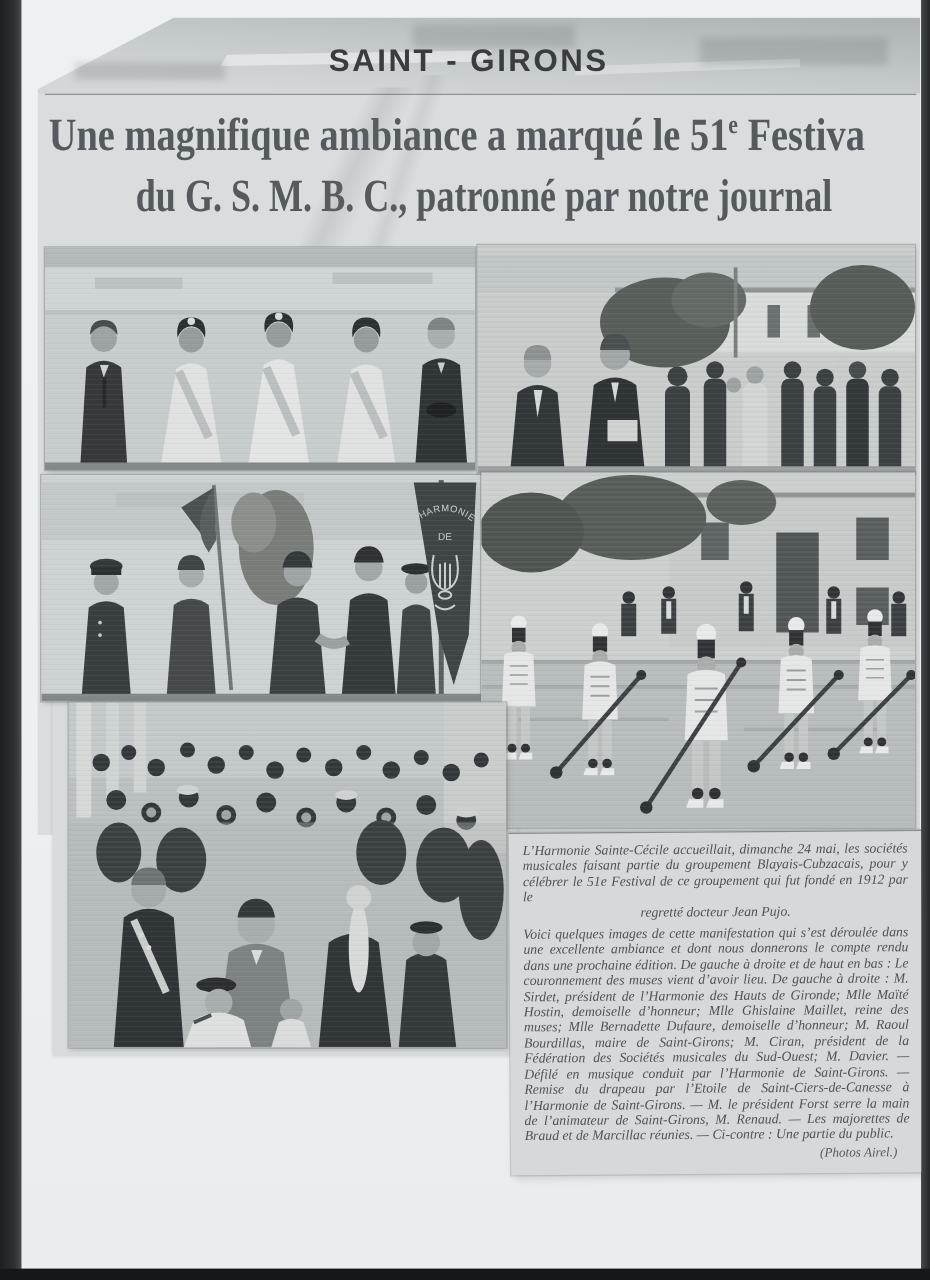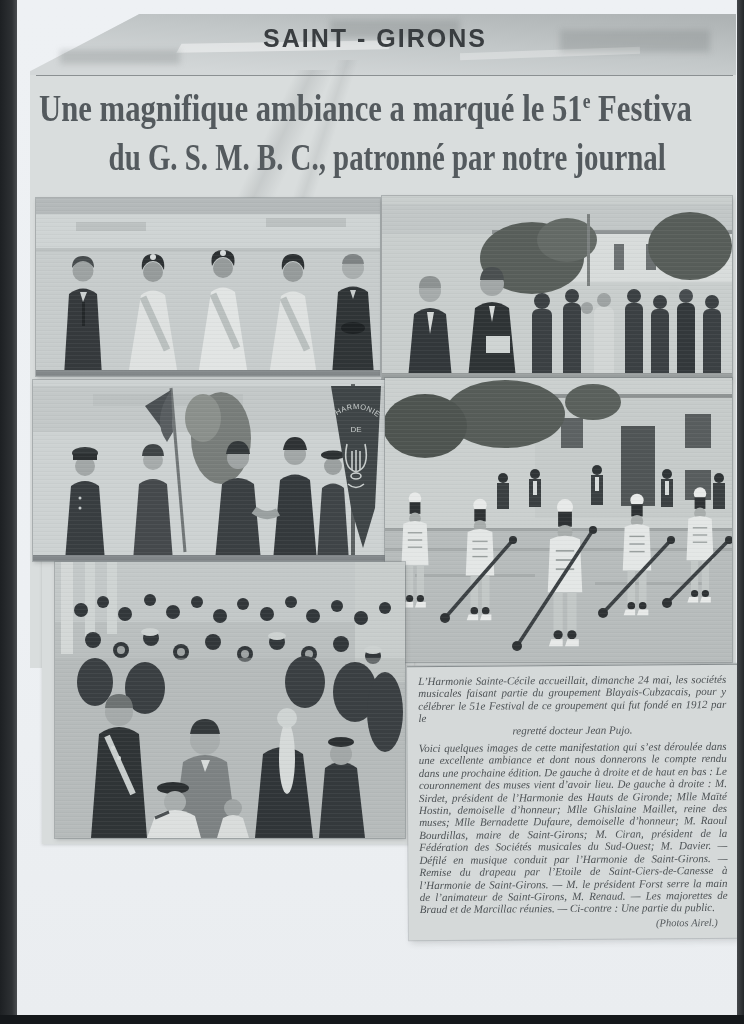--- a/index.html
+++ b/index.html
@@ -28,21 +28,21 @@
   .smudge.m1{left:330px;top:20px;width:130px;height:18px;}
   .smudge.m2{left:560px;top:30px;width:150px;height:22px;}
   .smudge.m3{left:60px;top:50px;width:120px;height:14px;}
 
   .crease{position:absolute;pointer-events:none;}
   .crease.c1{left:70px;top:70px;width:430px;height:130px;
         background:linear-gradient(115deg,transparent 46%,rgba(105,110,112,.16) 49.5%,transparent 54%);}
   .crease.c2{left:160px;top:60px;width:330px;height:140px;
         background:linear-gradient(108deg,transparent 47%,rgba(105,110,112,.12) 50%,transparent 53%);}
 
-  .section-header{position:absolute;left:200px;top:24px;width:350px;text-align:center;
+  .section-header{position:absolute;left:200px;top:35px;width:350px;text-align:center;
         font-weight:700;font-size:25px;letter-spacing:2px;color:#393d40;}
   .masthead-rule{position:absolute;left:36px;top:75px;width:697px;height:0;border-top:1.6px solid #8b9092;}
 
   .hl{position:absolute;color:#545a5e;font-family:"Liberation Serif", serif;font-weight:700;
       font-size:37px;white-space:nowrap;}
   .hl1{left:39px;top:87px;}
   .hl1 .inner{display:inline-block;transform:scaleX(.83);transform-origin:left center;}
   .hl1 sup{font-size:21px;}
   .hl2{left:30px;top:136px;width:706px;text-align:center;}
   .hl2 .inner{display:inline-block;transform:scaleX(.78);}

